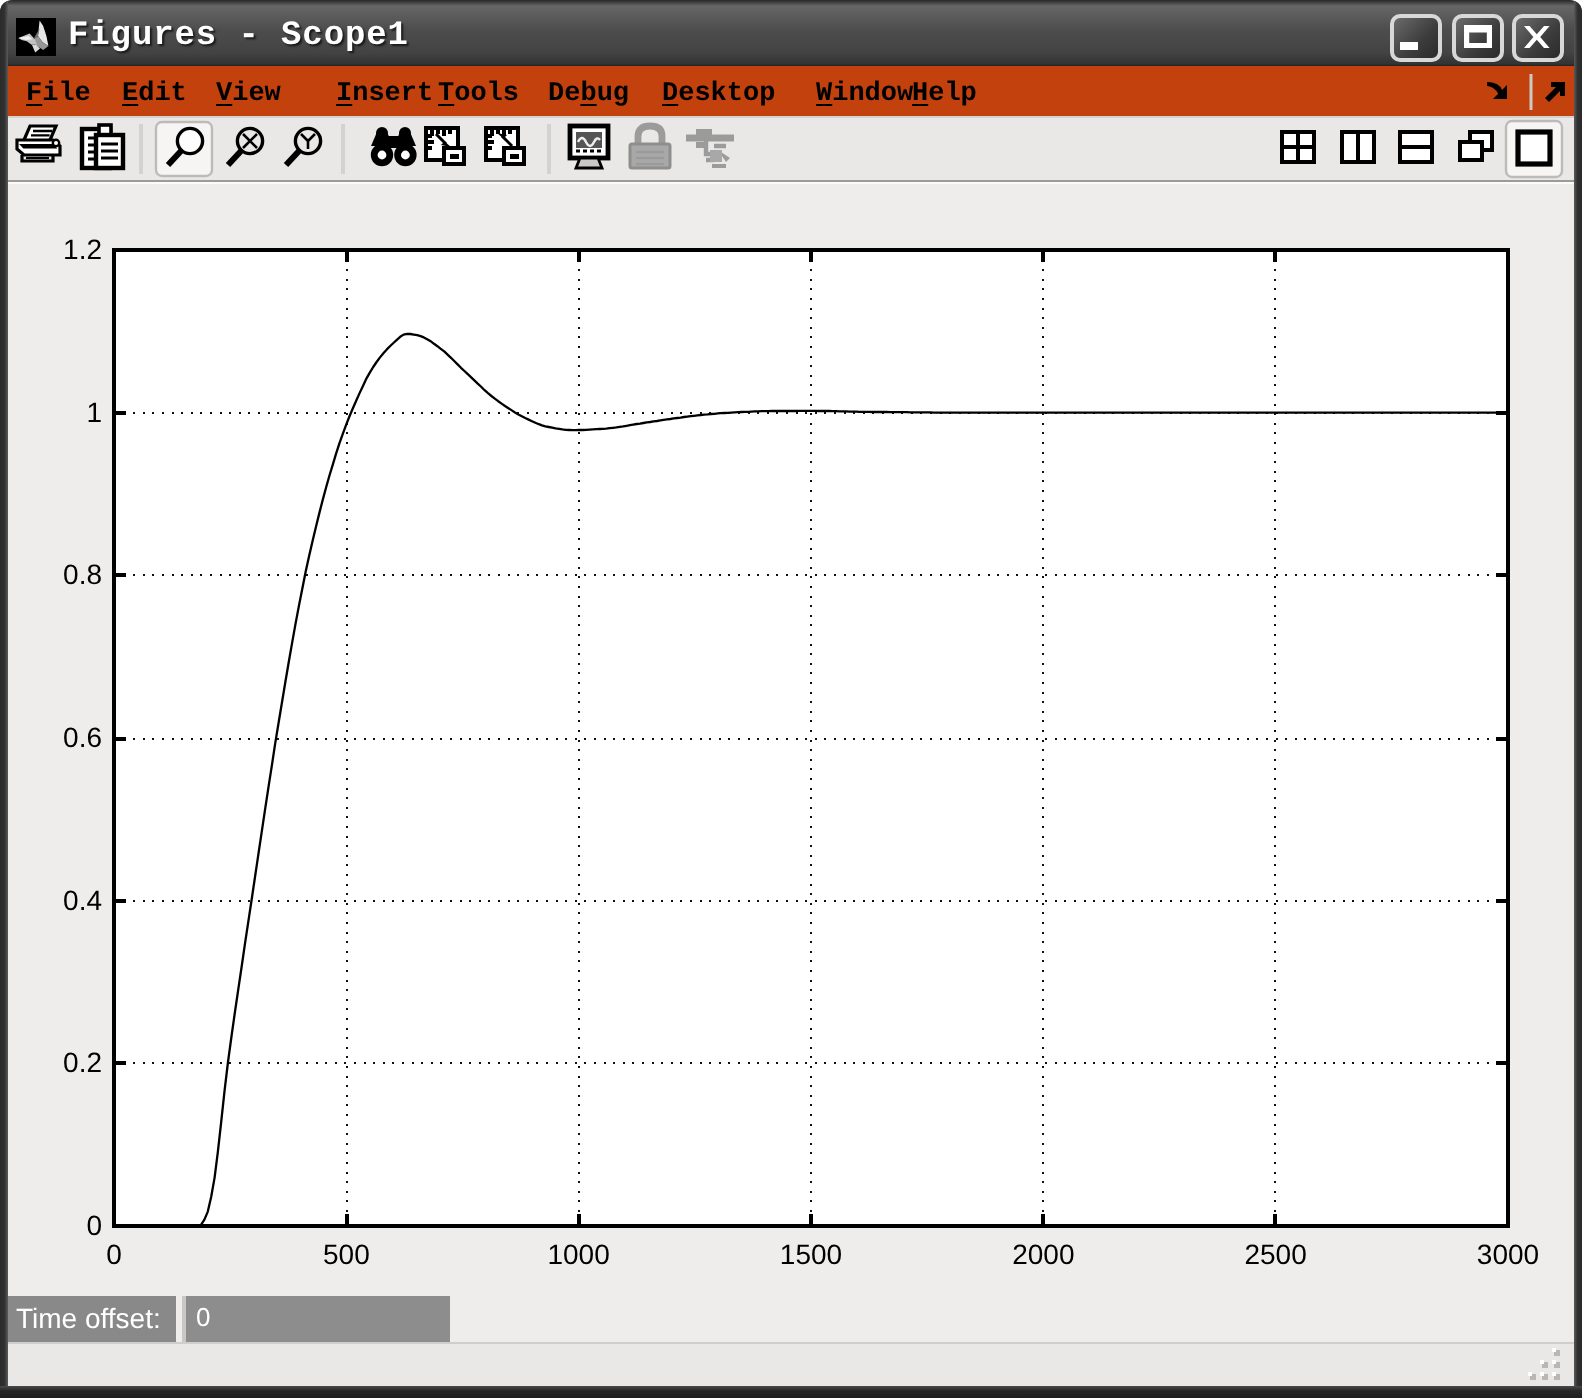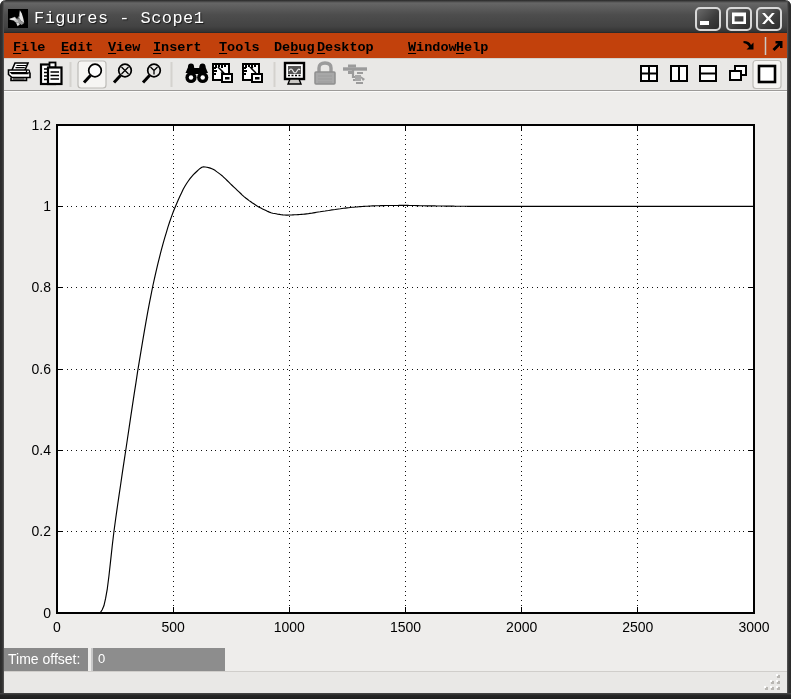--- a/index.html
+++ b/index.html
@@ -7,21 +7,21 @@
 body{width:791px;height:699px;overflow:hidden;font-family:"Liberation Sans",sans-serif;}
 #win{position:absolute;left:0;top:0;width:791px;height:699px;background:#eeedeb;border-radius:6px 6px 0 0;overflow:hidden;}
 
 #bL{position:absolute;left:0;top:0;width:4px;height:699px;background:linear-gradient(90deg,#2a2a2a 0%,#303030 55%,#5a5a5a 100%);}
 #bR{position:absolute;right:0;top:0;width:4px;height:699px;background:linear-gradient(270deg,#2a2a2a 0%,#303030 55%,#5a5a5a 100%);}
 #bB{position:absolute;left:0;bottom:0;width:791px;height:6px;background:linear-gradient(#4a4a4a 0%,#262626 40%,#1e1e1e 100%);}
 #titlebar{position:absolute;left:0;top:0;width:791px;height:33px;
  background:linear-gradient(#272727 0%,#666 9%,#4d4d4d 45%,#434343 80%,#333 97%,#222 100%);}
 #mlicon{position:absolute;left:8px;top:9px;width:20px;height:19px;background:#000;}
 #title{position:absolute;left:34px;top:9px;font-family:"Liberation Mono",monospace;
- font-weight:normal;font-size:17px;letter-spacing:0.45px;color:#fff;text-shadow:1px 1px 1px #1a1a1a;text-align:center;}
+ font-weight:bold;font-size:17px;letter-spacing:0.45px;color:#fff;text-shadow:1px 1px 1px #1a1a1a;text-align:center;}
 .wbtn{position:absolute;top:7px;box-sizing:border-box;width:26px;height:24px;border:2px solid #d8d8d8;border-radius:5px;overflow:hidden;
  background:linear-gradient(135deg,#6b6b6b,#3c3c3c 60%,#2b2b2b);}
 #btnmin{left:695px;}
 #btnmax{left:726px;}
 #btnclose{left:756px;}
 #menubar{position:absolute;left:4px;top:33px;width:767px;height:25px;background:#c2410c;border-bottom:1px solid #d4d2ce;padding-left:41px;}
 .mi{position:absolute;top:7px;font-family:"Liberation Mono",monospace;font-size:13.5px;font-weight:bold;color:#000;}
 .mi u{text-underline-offset:2px;}
 #menuright{position:absolute;right:4px;top:4px;width:80px;height:18px;}
 #toolbar{position:absolute;left:4px;top:59px;width:783px;height:31px;background:#e9e8e6;border-bottom:1px solid #9d9b99;}
@@ -55,24 +55,24 @@
           <path d="M4 3.5 h14 v11.5 h-14 Z M6.6 7.3 v5.2 h8.8 v-5.2 Z" fill="#fff" fill-rule="evenodd"></path>
         </svg></div>
     <div class="wbtn" id="btnclose"><svg viewBox="0 0 21 19" width="21" height="19">
           <path d="M4 4 L8.7 9.5 L4 15 L6.8 15 L10.4 10.9 L14 15 L16.8 15 L12.1 9.5 L16.8 4 L14 4 L10.4 8.1 L6.8 4 Z" fill="#fff"></path>
         </svg></div>
   </div>
   <div id="menubar">
     <span class="mi" style="left:9px"><u>F</u>ile</span>
     <span class="mi" style="left:57px"><u>E</u>dit</span>
     <span class="mi" style="left:104px"><u>V</u>iew</span>
-    <span class="mi" style="left:149px"><u>I</u>nsert</span>
+    <span class="mi" style="left:164px"><u>I</u>nsert</span>
     <span class="mi" style="left:215px"><u>T</u>ools</span>
     <span class="mi" style="left:270px">De<u>b</u>ug</span>
-    <span class="mi" style="left:313px"><u>D</u>esktop</span>
+    <span class="mi" style="left:327px"><u>D</u>esktop</span>
     <span class="mi" style="left:404px"><u>W</u>indow</span>
     <span class="mi" style="left:452px"><u>H</u>elp</span>
     <svg id="menuright" viewBox="0 0 80 18">
         <g transform="translate(3.5,0)">
       <path d="M12 4 q6 0 7.5 4 l2.5 -2.5 v7 h-7 l2.6 -2.6 q-1.6 -3.4 -5.6 -3.9 z" fill="#000"></path>
       <line x1="34" y1="-2" x2="34" y2="20" stroke="#cbc9c5" stroke-width="1.5"></line>
       <path d="M41 12 l5.5 -5.5 l-2.5 0 l0 -2.5 l7 0 l0 7 l-2.5 0 l0 -2.5 l-5.5 5.5 z" fill="#000"></path>
       <path d="M61 6 l1.8 -1.8 l3.2 3.2 l3.2 -3.2 l1.8 1.8 l-3.2 3.2 l3.2 3.2 l-1.8 1.8 l-3.2 -3.2 l-3.2 3.2 l-1.8 -1.8 l3.2 -3.2 z" fill="#000"></path>
         </g>
     </svg>

